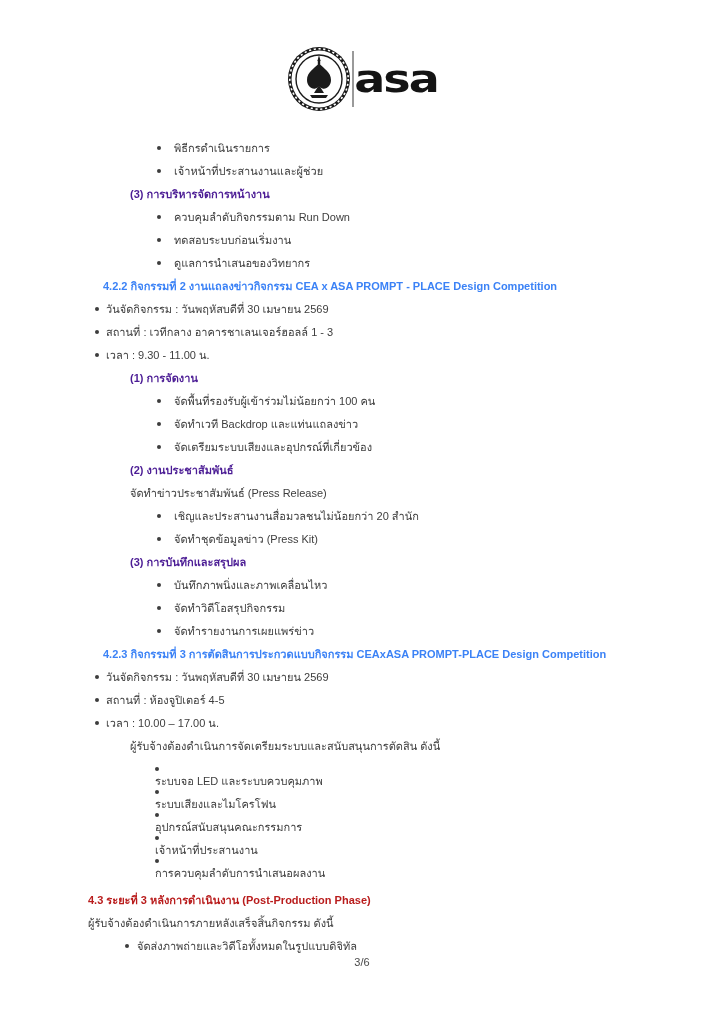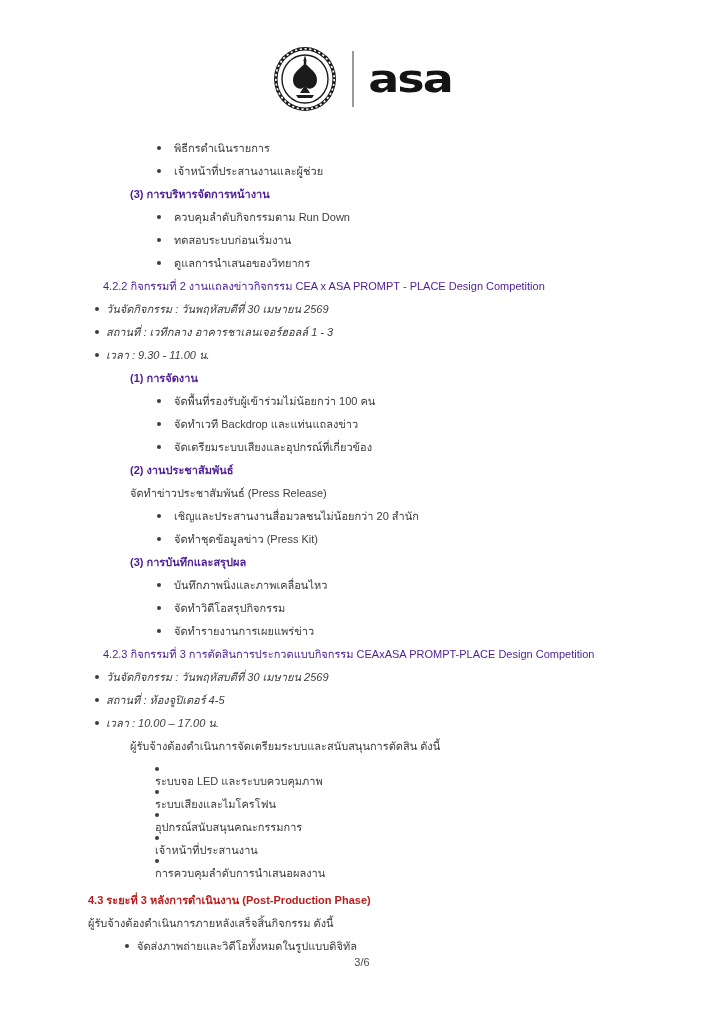--- a/index.html
+++ b/index.html
@@ -7,21 +7,21 @@
     position:relative;
     width:724px;height:1024px;
     margin:0 auto;
     background:#ffffff;
     font-family:"Liberation Sans","DejaVu Sans",sans-serif;
     overflow:hidden;
   }
   
   .header{
     position:absolute;top:44px;left:0;right:0;
-    display:flex;justify-content:center;align-items:center;gap:14px;
+    display:flex;justify-content:center;align-items:center;
     height:70px;
   }
   .emblem{width:66px;height:68px;flex:none;}
   .logo-divider{width:2px;height:56px;background:#9a9a9a;flex:none;}
   .wordmark{
     font-weight:700;
     font-size:46px;
     letter-spacing:-2px;
     color:#141414;
     line-height:1;
@@ -38,26 +38,26 @@
     height:23px;
     font-size:11px;
     line-height:20px;
     white-space:nowrap;
   }
   .dot{
     width:4px;height:4px;border-radius:50%;
     background:#3d3d3d;flex:none;margin-top:8px;
   }
   .txt{display:inline-block;}
-  .line--heading{padding-left:15px;font-weight:normal;color:#4c1d95;}
+  .line--heading{padding-left:15px;font-weight:bold;color:#3b82f6;}
   .line--heading-left{padding-left:0;font-weight:bold;color:#b91c1c;}
   .line--subheading{padding-left:42px;font-weight:bold;color:#4c1d95;}
   .line--paragraph{padding-left:0;}
   .line--paragraph-indent{padding-left:42px;}
-  .line--bullet1{padding-left:7px;font-style:italic;}
+  .line--bullet1{padding-left:7px;}
   .line--bullet1 .dot{margin-right:7px;}
   .line--bullet2{padding-left:69px;}
   .line--bullet2 .dot{margin-right:13px;}
   .line--bullet2t{padding-left:67px;flex-direction:column;}
   .line--bullet2t .dot{margin-right:8px;}
   .line--bullet15{padding-left:37px;}
   .line--bullet15 .dot{margin-right:8px;}
   .line--spacer{height:16px;}
   
   .footer{

